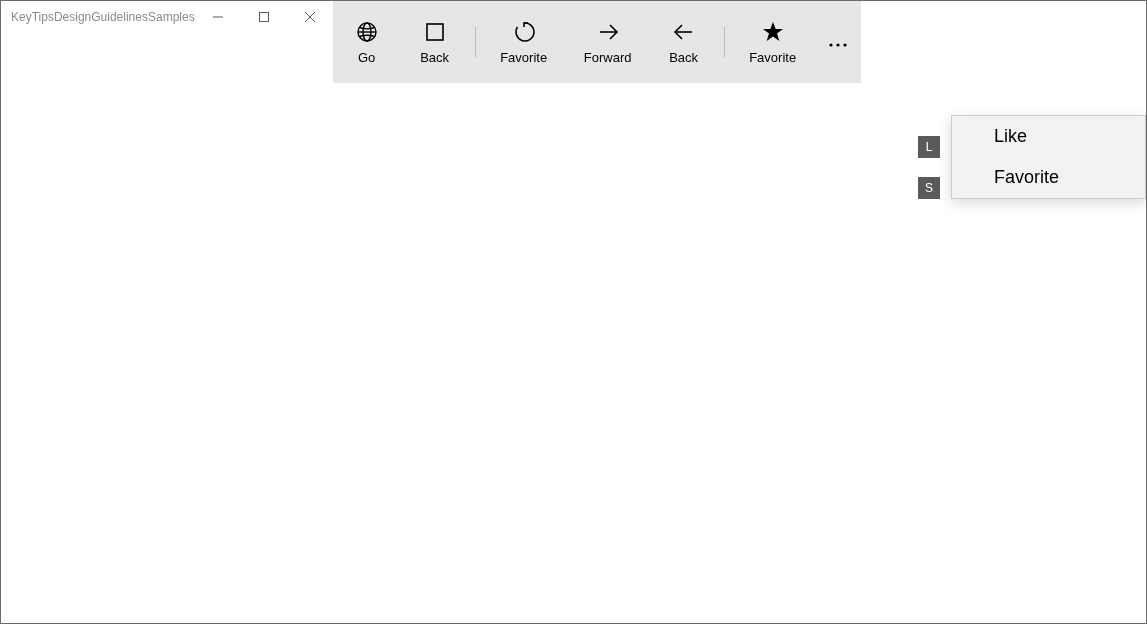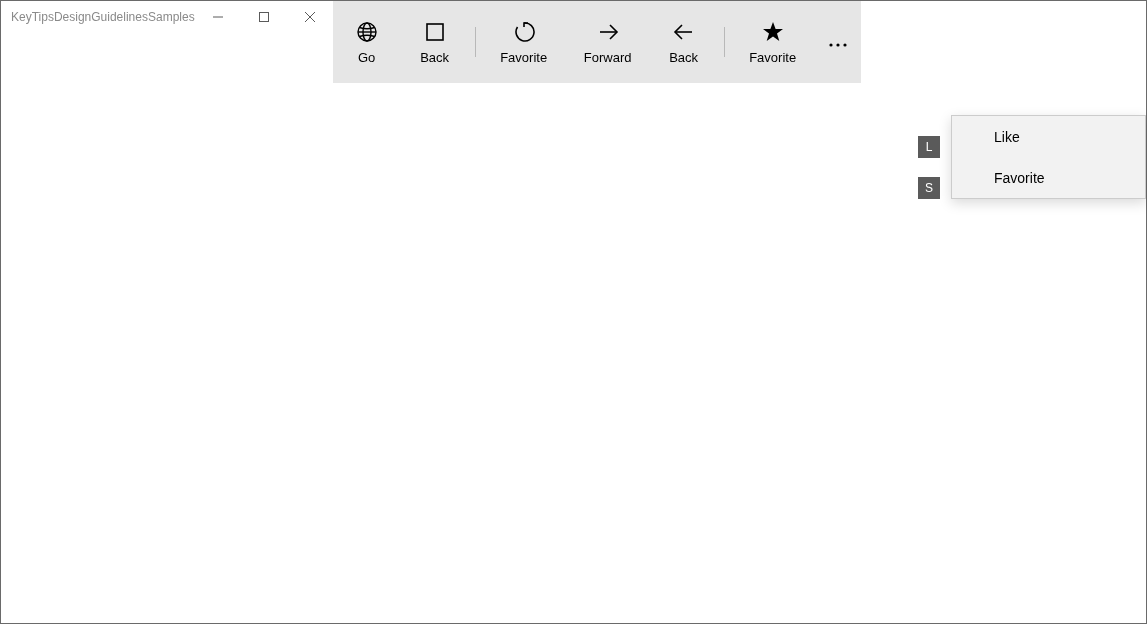--- a/index.html
+++ b/index.html
@@ -85,21 +85,21 @@
     right: 0;
     width: 195px;
     background: #f2f2f2;
     border: 1px solid #ccc;
     box-shadow: 0 4px 12px rgba(0,0,0,.15);
   }
   .menu-item {
     height: 41px;
     display: flex; align-items: center;
     padding-left: 42px;
-    font-size: 14px;
+    font-size: 18px;
     color: #000;
   }
   
   .keytip {
     position: absolute;
     width: 22px; height: 22px;
     background: #5a5a5a;
     color: #fff;
     font-size: 12px;
     display: flex; align-items: center; justify-content: center;

